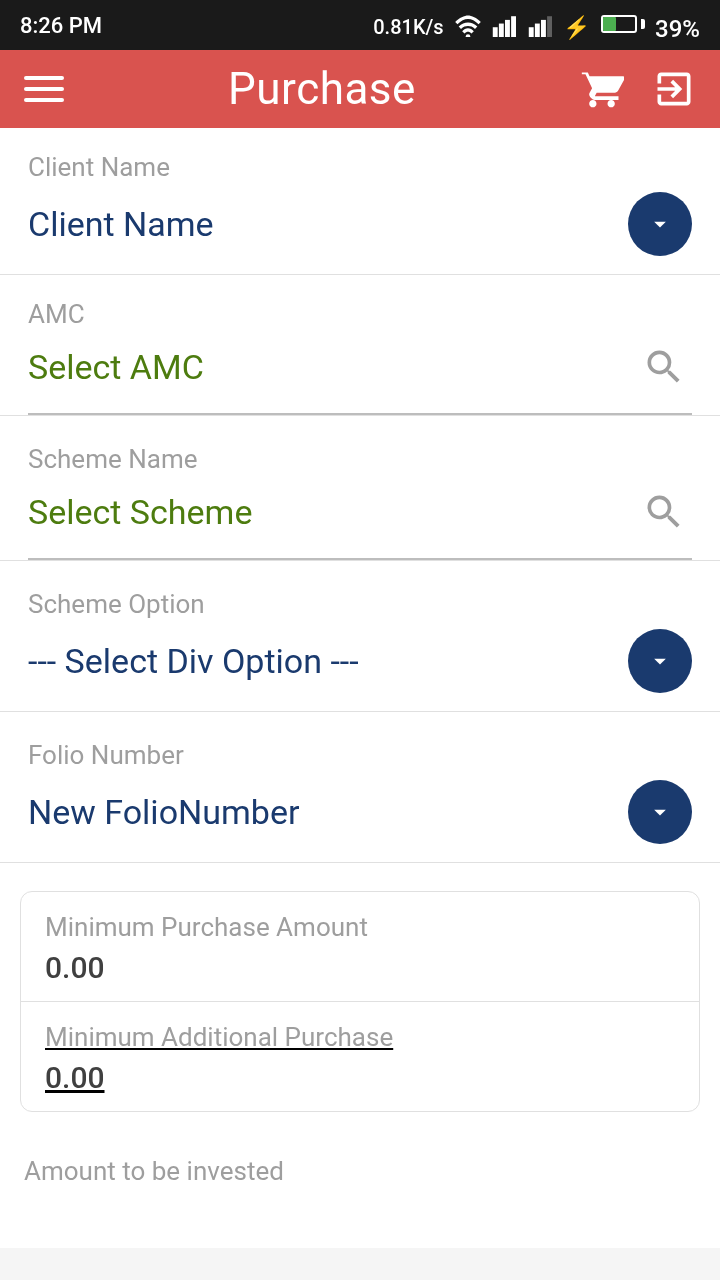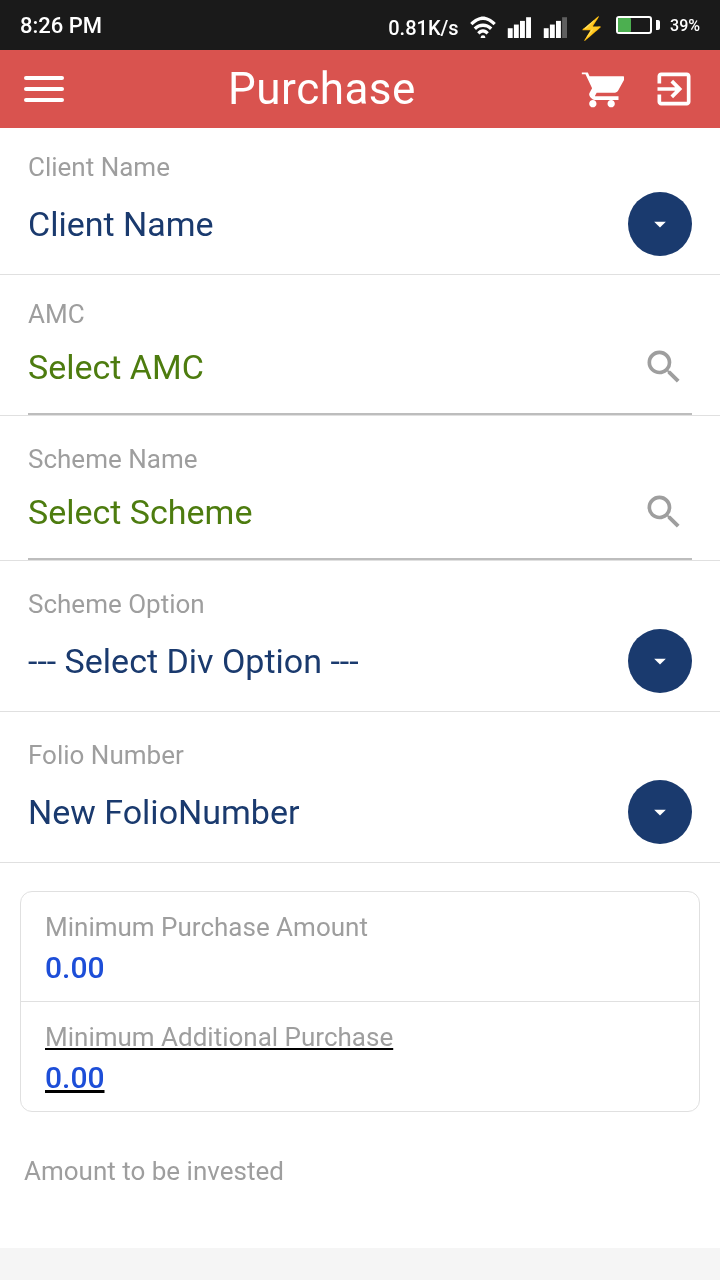--- a/index.html
+++ b/index.html
@@ -178,21 +178,21 @@
       border-top: 1px solid #e0e0e0;
       text-decoration: underline;
     }
     .info-card-label {
       font-size: 26px;
       color: #9e9e9e;
       margin-bottom: 8px;
     }
     .info-card-value {
       font-size: 30px;
-      color: #1d4ed8;
+      color: #404040;
       font-weight: 500;
     }
 
     
     .bottom-label {
       padding: 16px 28px 0 24px;
       font-size: 26px;
       color: #9e9e9e;
     }
 
@@ -236,21 +236,21 @@
         <rect x="15" y="1" width="4" height="17" fill="rgba(255,255,255,0.3)"></rect>
       </svg>
     </span>
     <span style="font-size:22px;">⚡</span>
     <div class="battery-icon">
       <div class="battery-body">
         <div class="battery-fill"></div>
       </div>
       <div class="battery-tip"></div>
     </div>
-    <span style="font-size:16px;">39%</span>
+    <span style="font-size:24px;">39%</span>
   </div>
 </div>
 
 <div class="app-bar">
   <div class="hamburger-icon">
     <span></span>
     <span></span>
     <span></span>
   </div>
   <span class="app-bar-title">Purchase</span>

